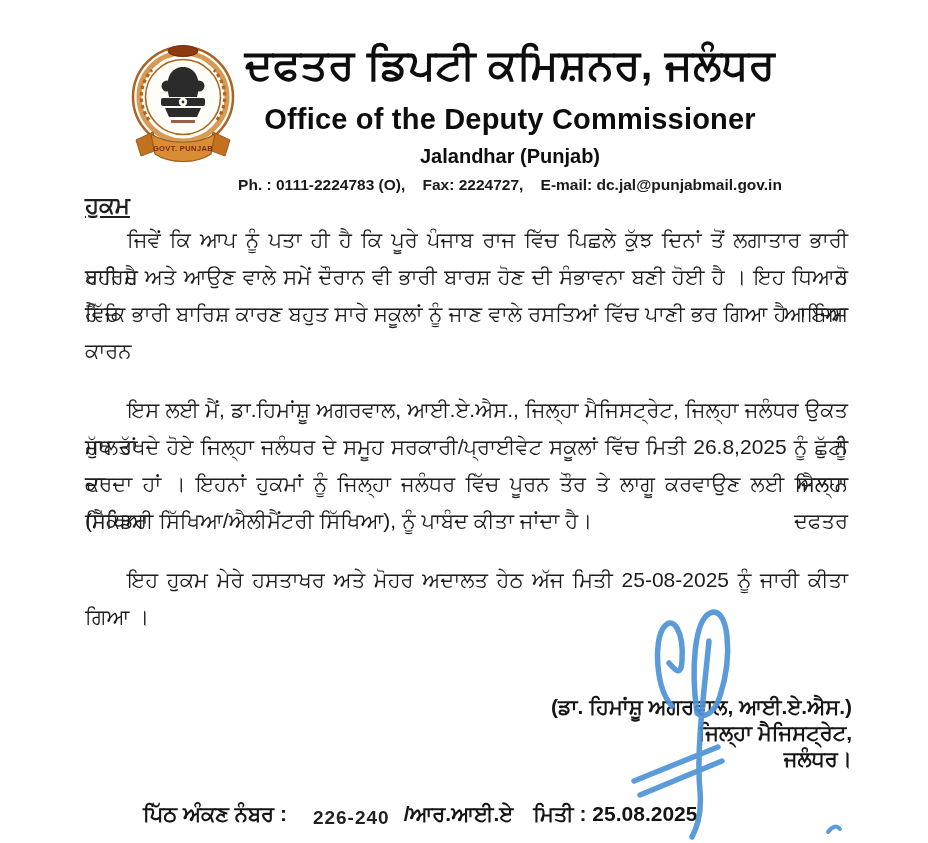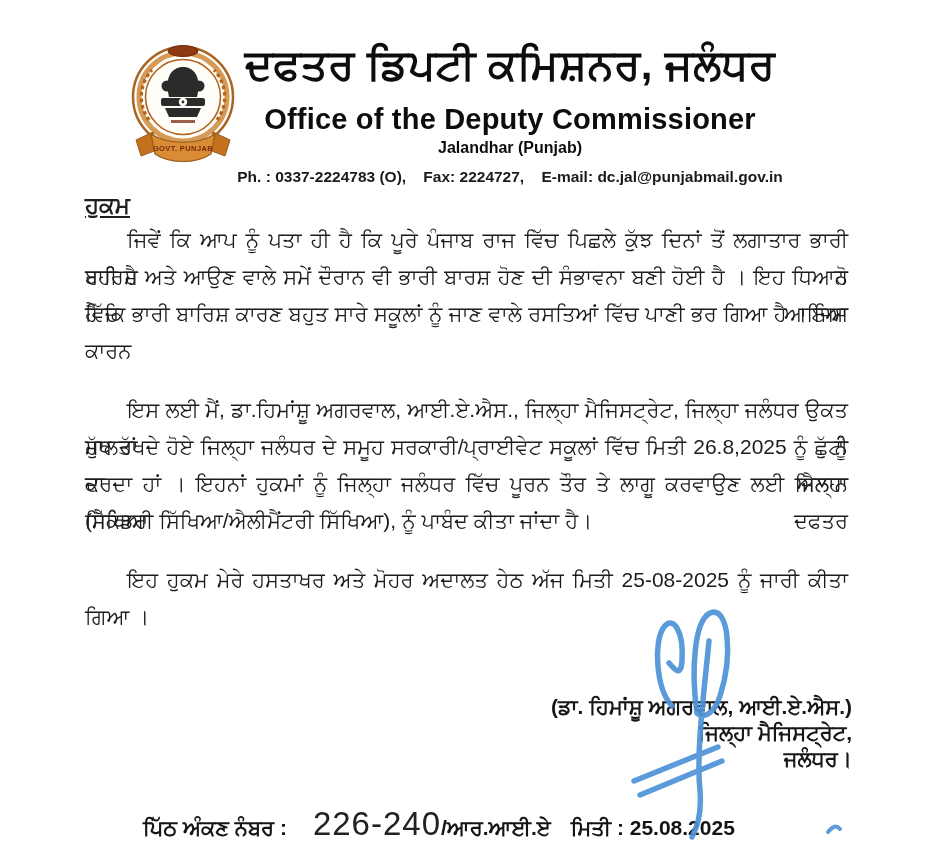--- a/index.html
+++ b/index.html
@@ -21,21 +21,21 @@
     position:absolute;left:185px;top:40px;width:650px;
     text-align:center;color:#0d0d0d;
   }
   .title-pa{
     font-size:42px;font-weight:700;line-height:50px;letter-spacing:0.5px;text-align:center;
   }
   .title-en{
     font-size:29px;font-weight:700;line-height:30px;margin-top:14px;letter-spacing:0.2px;
   }
   .subtitle{
-    font-size:16px;font-weight:700;line-height:24px;margin-top:2px;
+    font-size:20px;font-weight:700;line-height:24px;margin-top:10px;
   }
   .contact-line{
     font-size:15.5px;font-weight:700;margin-top:8px;color:#1a1a1a;
     white-space:pre;
   }
   
   .order-heading{
     position:absolute;left:85px;top:192px;
     font-size:23px;font-weight:700;text-decoration:underline;
     text-underline-offset:3px;
@@ -59,22 +59,22 @@
   }
   
   .footer{
     position:absolute;left:143px;top:802px;right:60px;
     display:flex;align-items:flex-end;
     font-size:21px;font-weight:700;color:#141414;
   }
   .f-label{margin-right:26px;}
   .f-number{
     font-family:"Liberation Sans",sans-serif;
-    font-size:33px;font-weight:400;letter-spacing:1px;
-    transform:translateY(3px);color:#222;
+    font-size:19px;font-weight:700;letter-spacing:1px;
+    transform:translateY(3px);margin-right:14px;color:#222;
   }
   .f-ref{margin-right:20px;}
   .f-date{}
 </style>
 </head>
 <body>
 
 <div class="page">
 
   <svg class="emblem" viewBox="0 0 110 132" aria-hidden="true">
@@ -99,21 +99,21 @@
     <path d="M8,96 L25,88 L29,106 L13,112 Z" fill="#c3701f" stroke="#9a5b1f" stroke-width="1"></path>
     <path d="M102,96 L85,88 L81,106 L97,112 Z" fill="#c3701f" stroke="#9a5b1f" stroke-width="1"></path>
     <path d="M23,90 C40,101 70,101 87,90 L83,110 C68,120 42,120 27,110 Z" fill="#d98c33" stroke="#9a5b1f" stroke-width="1.2"></path>
     <text x="55" y="107" text-anchor="middle" font-size="7.5" font-weight="bold" fill="#7a2a12" letter-spacing="0.4">GOVT. PUNJAB</text>
   </svg>
 
   <div class="header-text">
     <div class="title-pa">ਦਫਤਰ ਡਿਪਟੀ ਕਮਿਸ਼ਨਰ, ਜਲੰਧਰ</div>
     <div class="title-en">Office of the Deputy Commissioner</div>
     <div class="subtitle">Jalandhar (Punjab)</div>
-    <div class="contact-line">Ph. : 0337-2224783 (O),    Fax: 2224727,    E-mail: dc.jal@punjabmail.gov.in</div>
+    <div class="contact-line">Ph. : 0111-2224783 (O),    Fax: 2224727,    E-mail: dc.jal@punjabmail.gov.in</div>
   </div>
 
   <div class="order-heading">ਹੁਕਮ</div>
 
   <div class="para para1">
     <div class="bline jline indent">ਜਿਵੇਂ ਕਿ ਆਪ ਨੂੰ ਪਤਾ ਹੀ ਹੈ ਕਿ ਪੂਰੇ ਪੰਜਾਬ ਰਾਜ ਵਿੱਚ ਪਿਛਲੇ ਕੁੱਝ ਦਿਨਾਂ ਤੋਂ ਲਗਾਤਾਰ ਭਾਰੀ ਬਾਰਿਸ਼ ਹੋ</div>
     <div class="bline jline">ਰਹੀ ਹੈ ਅਤੇ ਆਉਣ ਵਾਲੇ ਸਮੇਂ ਦੌਰਾਨ ਵੀ ਭਾਰੀ ਬਾਰਸ਼ ਹੋਣ ਦੀ ਸੰਭਾਵਨਾ ਬਣੀ ਹੋਈ ਹੈ । ਇਹ ਧਿਆਨ ਵਿੱਚ ਆਇਆ</div>
     <div class="bline jline">ਹੈ ਕਿ ਭਾਰੀ ਬਾਰਿਸ਼ ਕਾਰਣ ਬਹੁਤ ਸਾਰੇ ਸਕੂਲਾਂ ਨੂੰ ਜਾਣ ਵਾਲੇ ਰਸਤਿਆਂ ਵਿੱਚ ਪਾਣੀ ਭਰ ਗਿਆ  ਹੈ । ਜਿਸ ਕਾਰਨ</div>
   </div>
 

